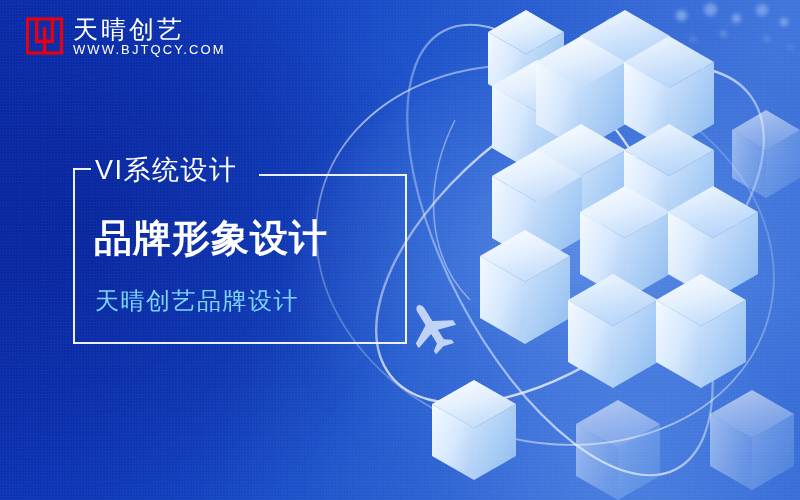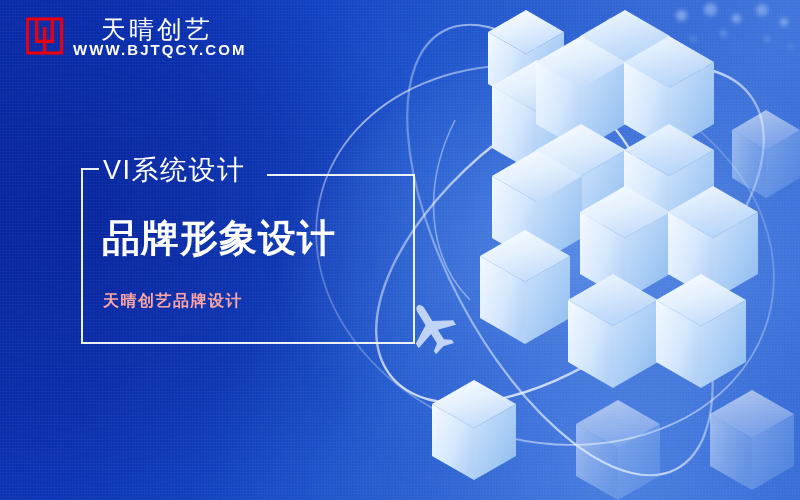--- a/index.html
+++ b/index.html
@@ -145,34 +145,33 @@
   }
   .logo-mark { width: 38px; height: 38px; flex: 0 0 auto; }
   .logo-texts { display: flex; flex-direction: column; gap: 2px; }
   .logo-cn {
     font-size: 25px;
     line-height: 26px;
     font-weight: 400;
     color: #ffffff;
     letter-spacing: 3px;
     font-family: "Liberation Sans", "DejaVu Sans", sans-serif;
-    margin-left: 28px;
   }
   .logo-url {
-    font-size: 15px;
+    font-size: 13px;
     line-height: 11px;
-    font-weight: 700;
+    font-weight: 400;
     color: #ffffff;
     letter-spacing: 2.1px;
   }
 
   
   .headline {
     position: absolute;
-    left: 81px;
+    left: 73px;
     top: 168px;
     width: 334px;
     height: 176px;
   }
   .frame-left {
     position: absolute; left: 0; top: 0;
     width: 2px; height: 176px;
     background: rgba(255,255,255,0.92);
   }
   .frame-top-stub {
@@ -212,24 +211,24 @@
     font-size: 38px;
     line-height: 60px;
     font-weight: 700;
     color: #ffffff;
     letter-spacing: 1px;
     white-space: nowrap;
   }
   .subtitle {
     position: absolute;
     left: 22px; top: 119px;
-    font-size: 16px;
+    font-size: 24px;
     line-height: 28px;
-    font-weight: 700;
-    color: #fca5a5;
+    font-weight: 400;
+    color: #7dd3fc;
     letter-spacing: 1.5px;
     white-space: nowrap;
   }
 </style>
 </head>
 <body>
 
 <div id="banner">
 
   <div class="bg-base"></div>

